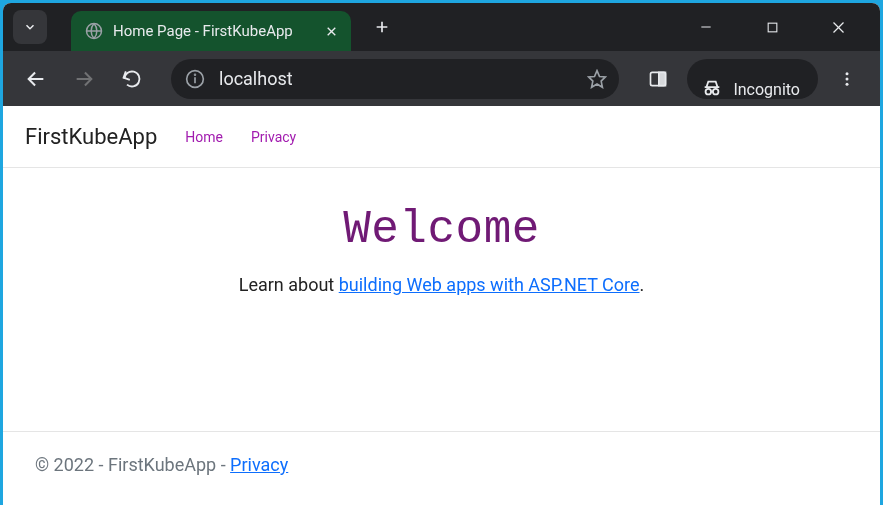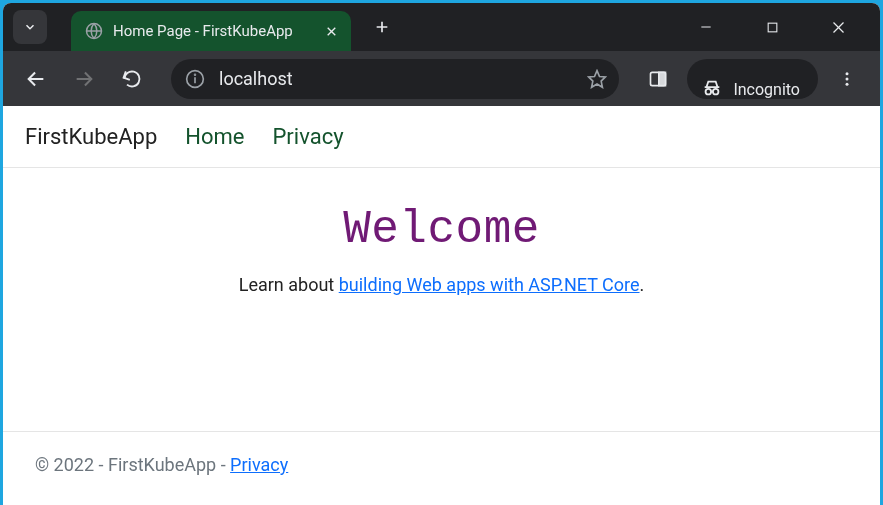--- a/index.html
+++ b/index.html
@@ -105,21 +105,21 @@
     flex:1; background:#fff; display:flex; flex-direction:column;
     overflow:hidden;
   }
   .navbar {
     display:flex; align-items:center;
     padding: 18px 22px;
     border-bottom: 1px solid #e5e5e5;
     gap: 28px;
   }
   .brand { font-size:22px; color:#222; }
-  .nav-link { font-size:22px; color:#14532d;text-align:center; }
+  .nav-link { font-size:14px; color:#a21caf;text-align:center; }
   .main {
     flex:1; text-align:center; padding-top: 36px;
   }
   .headline { font-size:46px; font-weight:300; color:#701a75; letter-spacing:0.5px;font-family:Liberation Mono, monospace; }
   .sub { font-size:18px; color:#222; margin-top:18px;text-align:center; }
   .sub a { color:#0d6efd; text-decoration:underline; }
   .footer {
     border-top:1px solid #e5e5e5;
     padding: 22px 32px 30px;
     font-size:18px; color:#6c757d;

